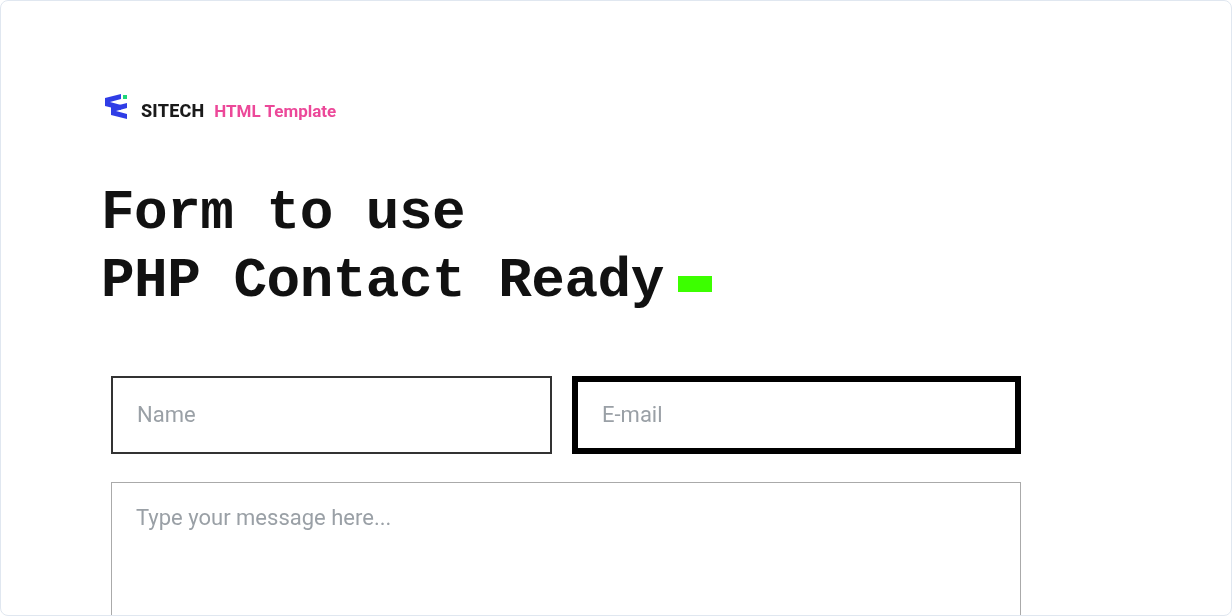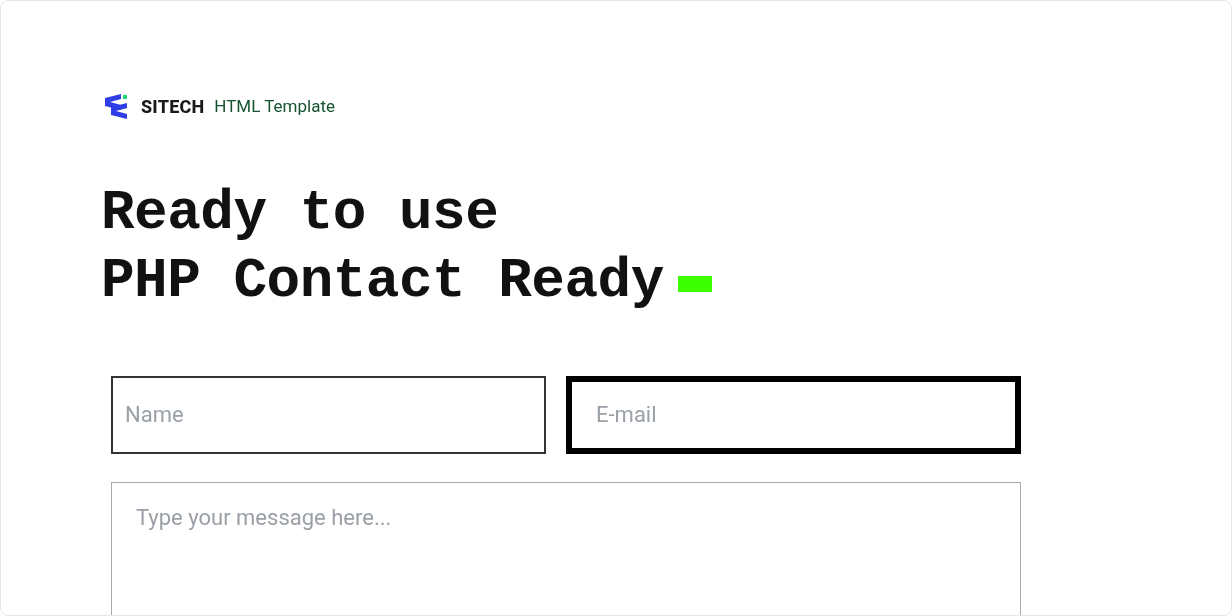--- a/index.html
+++ b/index.html
@@ -15,39 +15,39 @@
       border: 1px solid #e0e7f0;
       border-radius: 8px;
       overflow: hidden;
       position: relative;
     }
     .content {
       padding: 90px 100px 0 100px;
     }
     .brand-row {
       display: flex;
-      align-items: center;
+      align-items: flex-end;
       gap: 10px;
       margin-bottom: 58px;
     }
     .logo-icon {
       width: 30px;
       height: 30px;
       position: relative;
     }
     .brand-name {
       font-weight: 800;
       font-size: 18px;
       color: #1a1a1a;
       letter-spacing: 0.2px;
     }
     .brand-sub {
       font-size: 17px;
-      color: #14532d;
-      font-weight: 400;
+      color: #ec4899;
+      font-weight: 700;
     }
     .headline {
       font-family: "Courier New", Courier, monospace;
       font-size: 56px;
       font-weight: 700;
       color: #111;
       line-height: 1.22;
       letter-spacing: -0.5px;
       margin-bottom: 60px;
     }
@@ -74,21 +74,20 @@
       border: 6px solid #000000;
       background: #fff;
       font-size: 22px;
       color: #333;
       padding: 0 24px;
       outline: none;
       font-family: inherit;
     }
     .input.focused {
       border: 2px solid #333;
-      padding-left: 12px;
     }
     .input::placeholder {
       color: #9aa0a6;
     }
     .textarea-wrap {
       padding-left: 10px;
       padding-right: 110px;
     }
     .textarea {
       width: 100%;
@@ -117,21 +116,21 @@
         <path d="M4 7 L20 3 L20 8 L9 11 L20 14 L20 19 L4 15 Z" fill="#2f3de6"></path>
         <path d="M10 16 L26 12 L26 17 L15 20 L26 23 L26 28 L10 24 Z" fill="#2f3de6"></path>
         <rect x="22" y="4" width="4" height="4" fill="#1fd67a"></rect>
       </svg>
     </span>
     <span class="brand-name">SITECH</span>
     <span class="brand-sub">HTML Template</span>
   </div>
 
   <h1 class="headline">
-    <span>Ready to use</span><br>
+    <span>Form to use</span><br>
     <span>PHP Contact Ready</span><span class="cursor-block"></span>
   </h1>
 
   <div class="form-row">
     <input type="text" class="input focused" placeholder="Name" style="">
     <input type="text" class="input" placeholder="E-mail" style="">
   </div>
 
   <div class="textarea-wrap">
     <textarea class="textarea" placeholder="Type your message here..." style=""></textarea>

